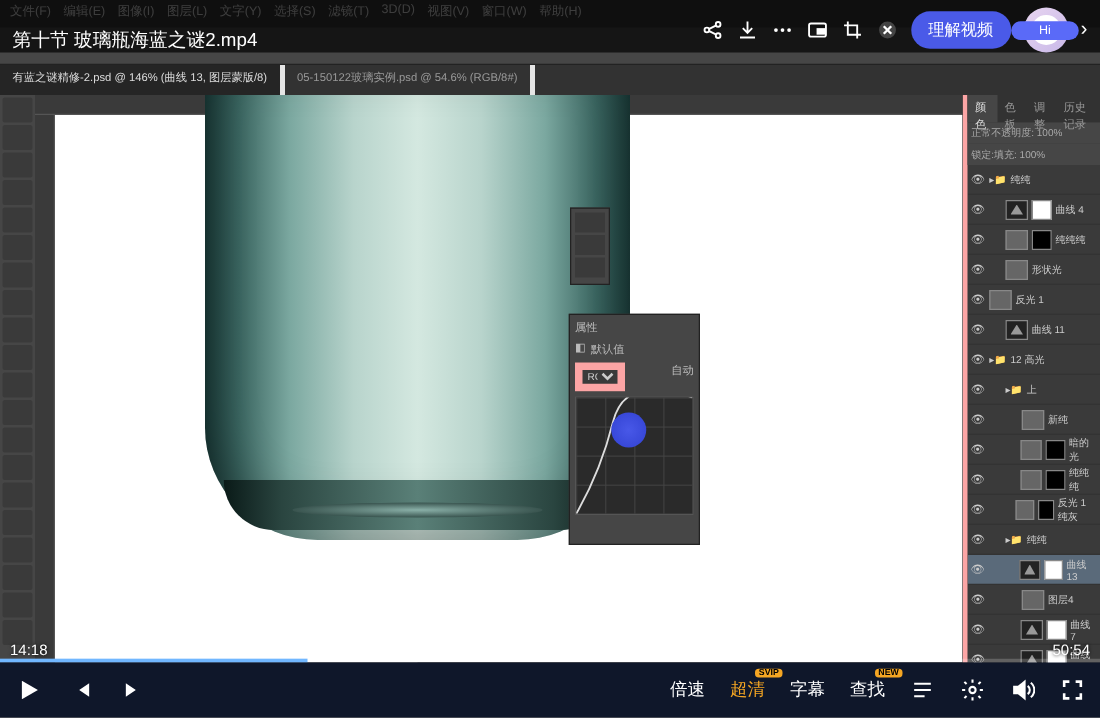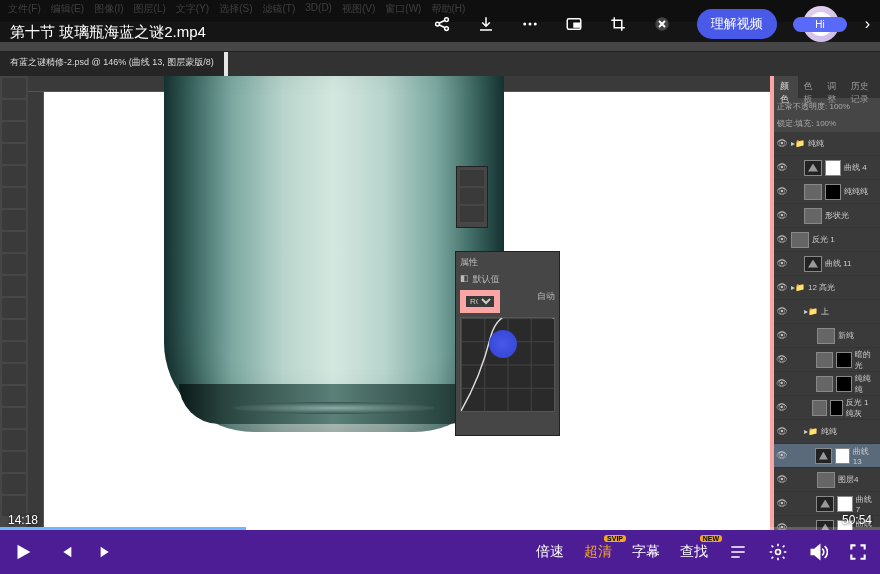--- a/index.html
+++ b/index.html
@@ -1,19 +1,19 @@
 <!DOCTYPE html>
 <html><head>
 <meta charset="utf-8">
 <style>
 *{margin:0;padding:0;box-sizing:border-box;font-family:sans-serif}
 body{width:880px;height:574px;background:#000;overflow:hidden;position:relative}
 .top-bar{height:42px;background:rgba(0,0,0,0.7);display:flex;align-items:flex-end;padding:0 10px;color:#fff;position:absolute;top:0;left:0;right:0;z-index:10}
 .title{font-size:15px;flex:1}
-.top-icons{display:flex;gap:26px;align-items:center}
+.top-icons{display:flex;gap:10px;align-items:center}
 .top-icons span{cursor:pointer;display:flex;align-items:center}
 .understand-btn{background:#4a5ae8;padding:6px 14px;border-radius:16px;font-size:13px}
 .avatar{width:36px;height:36px;border-radius:50%;background:linear-gradient(135deg,#e8d5f0,#c8b8e8);display:flex;align-items:center;justify-content:center;position:relative}
 .avatar::after{content:"";width:24px;height:24px;background:#fff;border-radius:50%}
 .hi-badge{position:absolute;right:-8px;background:#5a6af8;font-size:10px;padding:2px 22px;border-radius:8px}
 .ps-app{position:absolute;top:0;left:0;width:880px;height:530px;background:#323232}
 .ps-menu{height:22px;background:#323232;font-size:10px;color:#ccc;padding:2px 8px;display:flex;gap:10px}
 .ps-options{height:30px;background:#464646;border-bottom:1px solid #222}
 .ps-tabs{height:24px;background:#323232;display:flex;font-size:9px;color:#999}
 .ps-tab{padding:4px 10px;border-right:4px solid #e5e5e5}
@@ -55,21 +55,21 @@
 .mask.blk{background:#000}
 .indent{width:10px}
 .layer-foot{height:20px;background:#323232}
 .ps-status{height:18px;background:#323232;font-size:8px;color:#888;padding:2px 8px}
 .progress{position:absolute;bottom:44px;left:0;right:0;height:20px;display:flex;align-items:center;z-index:11}
 .time-l{color:#fff;font-size:12px;margin-left:8px;text-shadow:0 0 3px #000}
 .time-r{color:#fff;font-size:12px;margin-right:8px;text-shadow:0 0 3px #000;margin-left:auto}
 .bar{position:absolute;bottom:0;left:0;right:0;height:3px;background:rgba(255,255,255,0.2)}
 .bar-fill{height:100%;width:28%;background:#3498ff}
 .bar-buf{position:absolute;height:100%;width:38%;background:rgba(255,255,255,0.3)}
-.controls{position:absolute;bottom:0;left:0;right:0;height:44px;background:#4c1d95;display:flex;align-items:center;padding:0 12px;color:#fff;z-index:11}
+.controls{position:absolute;bottom:0;left:0;right:0;height:44px;background:#0f172a;display:flex;align-items:center;padding:0 12px;color:#fff;z-index:11}
 .ctrl-l{display:flex;gap:24px;align-items:center}
 .ctrl-r{display:flex;gap:20px;align-items:center;margin-left:auto;font-size:14px}
 .ctrl-r .txt{cursor:pointer;position:relative}
 .badge{position:absolute;top:-8px;right:-14px;background:#f5a623;font-size:7px;padding:0 3px;border-radius:3px;color:#000;font-weight:bold}
 .hd{color:#f5a623}
 svg{display:block}
 </style>
 </head>
 <body>
 
@@ -83,20 +83,21 @@
       <span>选择(S)</span>
       <span>滤镜(T)</span>
       <span>3D(D)</span>
       <span>视图(V)</span>
       <span>窗口(W)</span>
       <span>帮助(H)</span>
     </div>
   <div class="ps-options"></div>
   <div class="ps-tabs" id="ps-tabs">
       <div class="ps-tab active">有蓝之谜精修-2.psd @ 146% (曲线 13, 图层蒙版/8)</div>
+      <div class="ps-tab ">05-150122玻璃实例.psd @ 54.6% (RGB/8#)</div>
     </div>
   <div class="ps-main">
     <div class="ps-tools" id="ps-tools">
         <div class="tool"></div>
         <div class="tool"></div>
         <div class="tool"></div>
         <div class="tool"></div>
         <div class="tool"></div>
         <div class="tool"></div>
         <div class="tool"></div>

